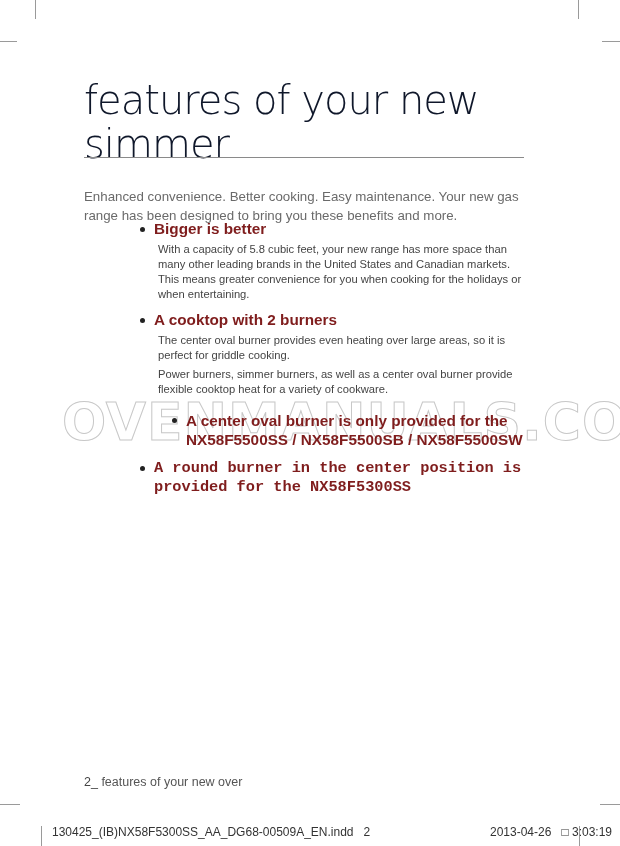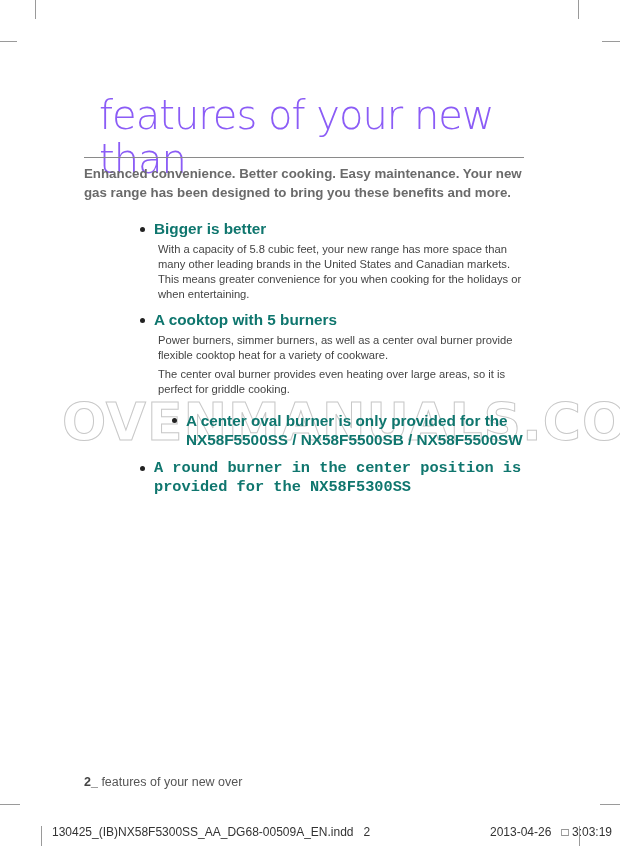--- a/index.html
+++ b/index.html
@@ -4,53 +4,53 @@
   <style>
     html, body { margin: 0; padding: 0; background: #ffffff; }
     body {
       width: 620px; height: 846px; position: relative; overflow: hidden;
       font-family: "Liberation Sans", sans-serif; color: #222;
     }
     .crop { position: absolute; background: #9a9a9a; }
     .title {
       position: absolute; left: 84px; top: 78px; width: 440px;
       font-family: "DejaVu Sans", sans-serif; font-weight: 200;
-      font-size: 40px; line-height: 44px; color: #8b5cf6;
-      letter-spacing: -1px; margin: 15px;
+      font-size: 40px; line-height: 44px; color: #0f172a;
+      letter-spacing: -1px; margin: 0;
       -webkit-text-stroke: 0px;
     }
     .title-rule {
       position: absolute; left: 84px; top: 157px; width: 440px; height: 1px;
       background: #8a8a8a;
     }
     .intro {
-      position: absolute; left: 84px; top: 165px; width: 440px;
-      font-size: 13.3px; line-height: 18.5px; color: #6a6a6a; margin: 0; font-weight: bold;
+      position: absolute; left: 84px; top: 188px; width: 440px;
+      font-size: 13.3px; line-height: 18.5px; color: #6a6a6a; margin: 0;
     }
     .features { position: absolute; left: 140px; top: 220px; width: 390px; margin: 0; padding: 0; list-style: none; }
     .feature { position: relative; padding-left: 14px; margin-bottom: 9px; }
     .feature .bullet {
       position: absolute; left: 0; top: 7px; width: 5px; height: 5px; border-radius: 50%; background: #222;
     }
-    .feature .heading { font-size: 15.3px; line-height: 18px; color: #0f766e; margin: 0 0 4px 0; }
+    .feature .heading { font-size: 15.3px; line-height: 18px; color: #7f1d1d; margin: 0 0 4px 0; }
     .feature .body { font-size: 11.2px; line-height: 15px; color: #444; margin: 0; }
     .feature.big .heading { font-size: 15.3px; line-height: 19px; }
     .feature .body p { margin: 4px; }
     .watermark {
       position: absolute; left: 62px; top: 400px; width: 480px; height: 44px;
       font-family: "DejaVu Sans", sans-serif; font-weight: bold; font-size: 52px;
       line-height: 44px; color: transparent; -webkit-text-stroke: 1px #c8c8c8;
       letter-spacing: 1px; white-space: nowrap; z-index: 0;
     }
     .features { z-index: 1; }
     .footer-page {
       position: absolute; left: 84px; top: 775px;
       font-size: 12.5px; color: #555;
     }
-    .footer-page .num { font-weight: bold; color: #444; }
+    .footer-page .num { font-weight: normal; color: #444; }
     .slug-left {
       position: absolute; left: 52px; top: 825px; font-size: 12px; color: #333;
     }
     .slug-right {
       position: absolute; left: 490px; top: 825px; font-size: 12px; color: #333;
     }
   </style>
 </head>
 <body>
 
@@ -58,42 +58,42 @@
 <div class="crop" style="left:0;top:41px;width:17px;height:1px;"></div>
 <div class="crop" style="left:578px;top:0;width:1px;height:19px;"></div>
 <div class="crop" style="left:602px;top:41px;width:18px;height:1px;"></div>
 <div class="crop" style="left:0;top:804px;width:20px;height:1px;"></div>
 <div class="crop" style="left:41px;top:826px;width:1px;height:20px;"></div>
 <div class="crop" style="left:600px;top:804px;width:20px;height:1px;"></div>
 <div class="crop" style="left:579px;top:826px;width:1px;height:20px;"></div>
 
 <h1 class="title">
   <div>features of your new</div>
-  <div>than</div>
+  <div>simmer</div>
 </h1>
 <div class="title-rule"></div>
 
 <p class="intro">Enhanced convenience. Better cooking. Easy maintenance. Your new gas range has been designed to bring you these benefits and more.</p>
 
 <div class="watermark">OVENMANUALS.COM</div>
 
 <ul class="features">
   <li class="feature">
     <span class="bullet"></span>
     <h3 class="heading">Bigger is better</h3>
     <div class="body">
       <p>With a capacity of 5.8 cubic feet, your new range has more space than many other leading brands in the United States and Canadian markets. This means greater convenience for you when cooking for the holidays or when entertaining.</p>
     </div>
   </li>
   <li class="feature">
     <span class="bullet"></span>
-    <h3 class="heading">A cooktop with 5 burners</h3>
+    <h3 class="heading">A cooktop with 2 burners</h3>
     <div class="body">
+      <p>The center oval burner provides even heating over large areas, so it is perfect for griddle cooking.</p>
       <p>Power burners, simmer burners, as well as a center oval burner provide flexible cooktop heat for a variety of cookware.</p>
-      <p>The center oval burner provides even heating over large areas, so it is perfect for griddle cooking.</p>
     </div>
   </li>
   <li class="feature big" style="margin-top:14px;margin-left:32px;">
     <span class="bullet"></span>
     <h3 class="heading">A center oval burner is only provided for the NX58F5500SS / NX58F5500SB / NX58F5500SW</h3>
   </li>
   <li class="feature big" style="margin-top:10px;font-family:Liberation Mono, monospace;">
     <span class="bullet"></span>
     <h3 class="heading">A round burner in the center position is provided for the NX58F5300SS</h3>
   </li>

